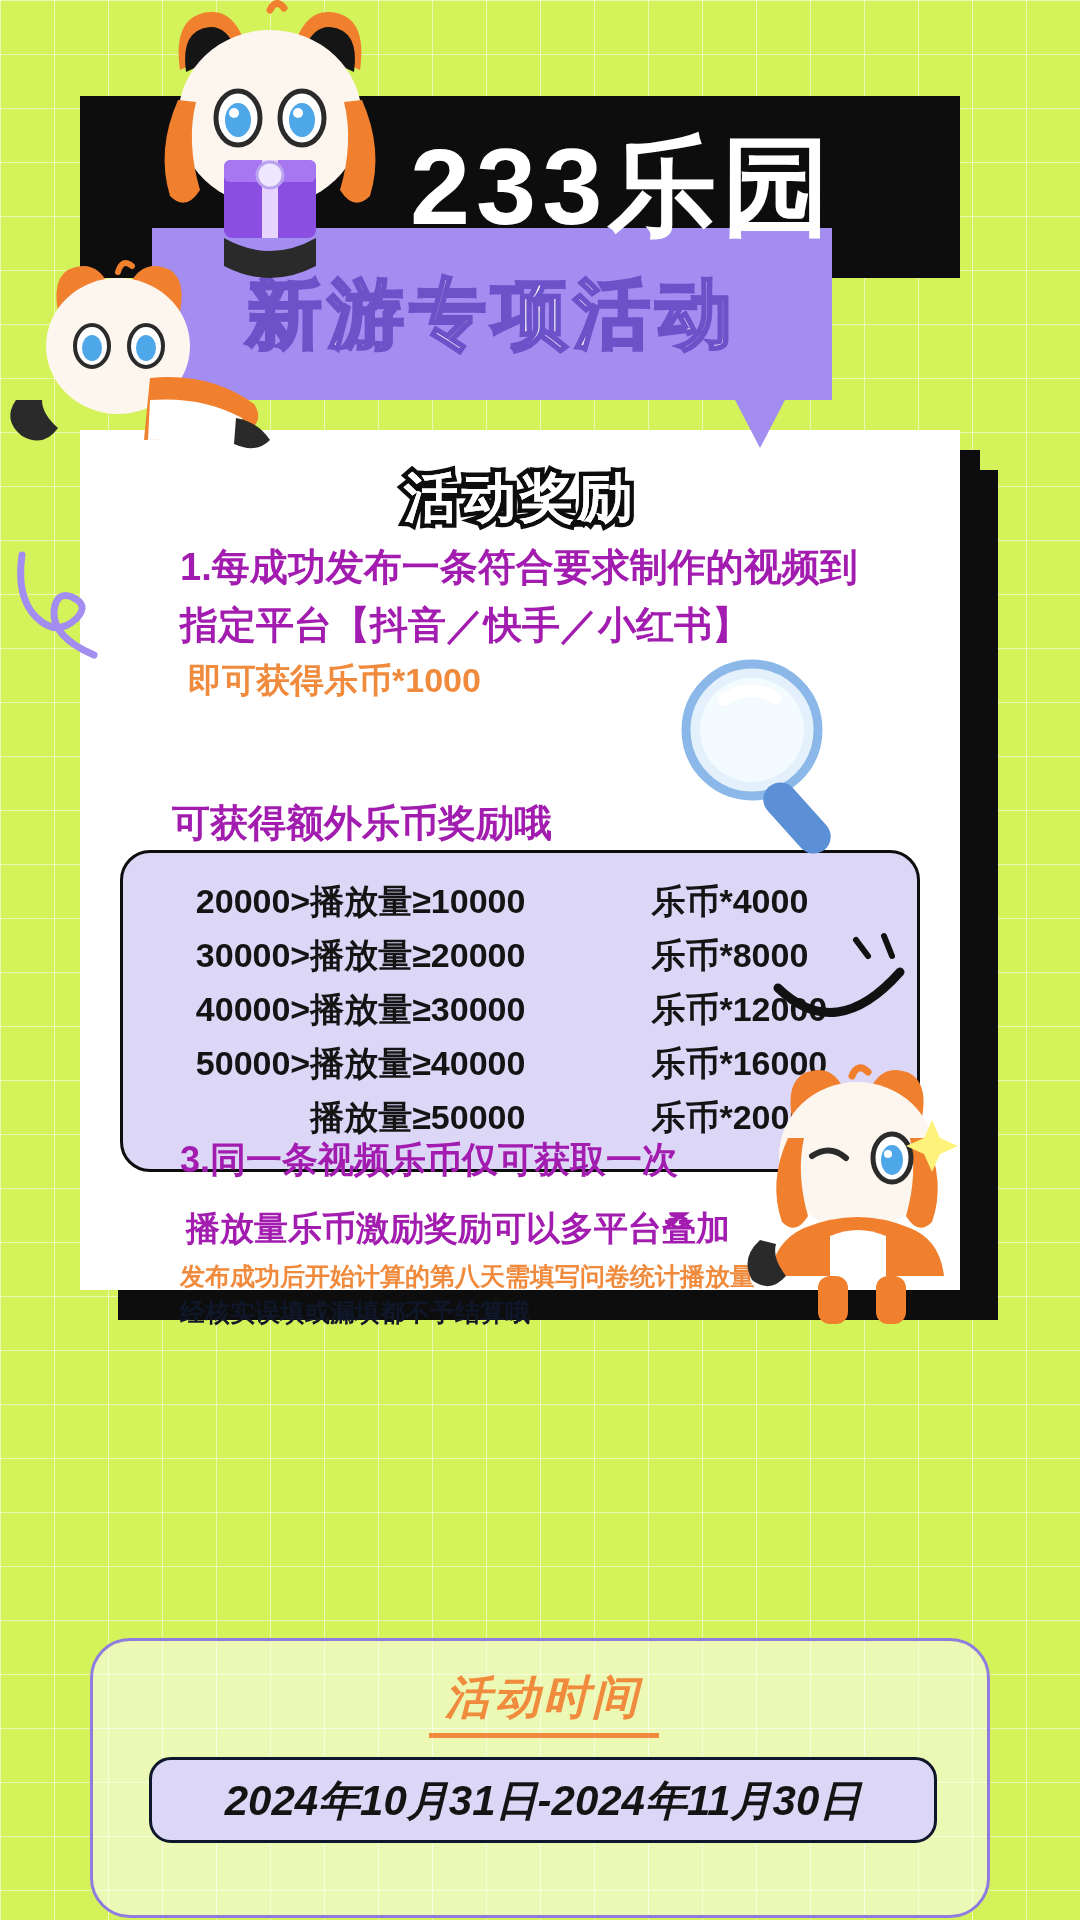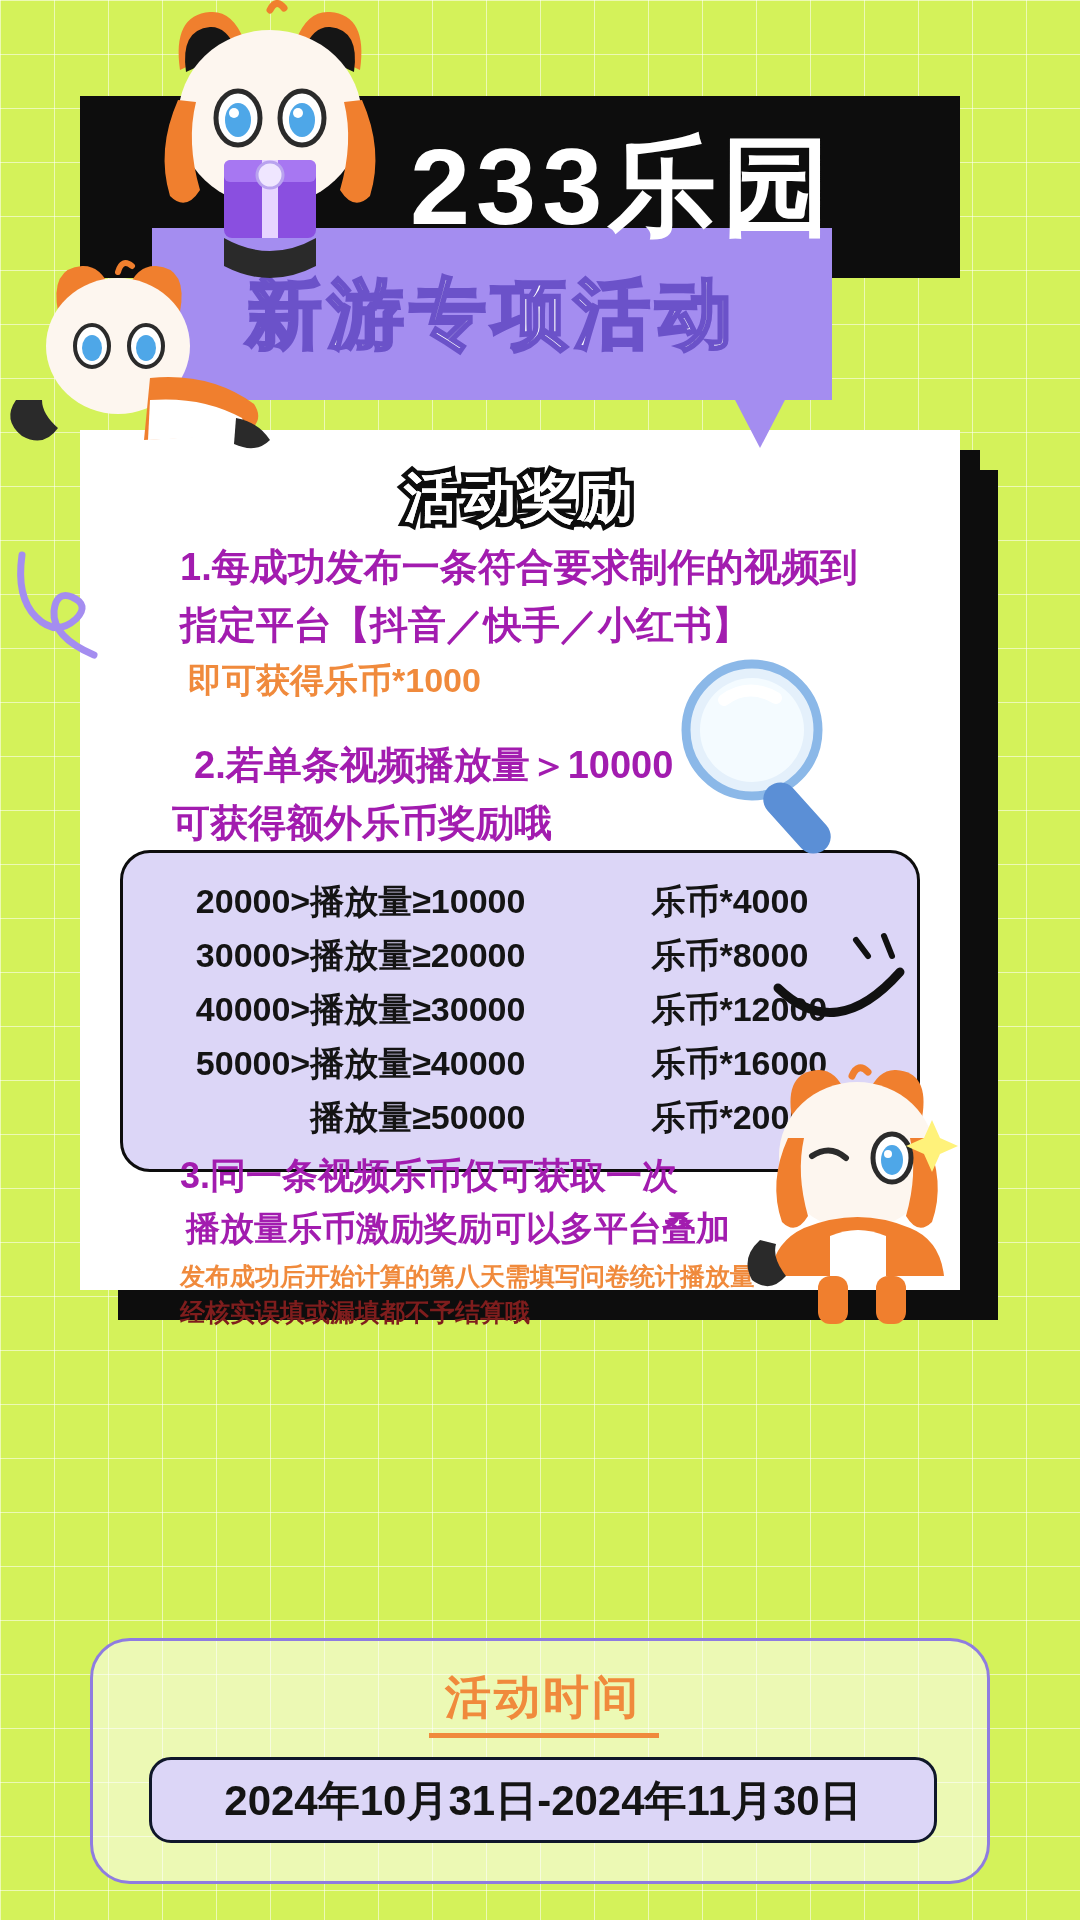--- a/index.html
+++ b/index.html
@@ -122,24 +122,24 @@
   }
 
   .rule { position: absolute; font-weight: 800; color: #a21caf; }
   .rule-1a { left: 100px; top: 112px; font-size: 38px; }
   .rule-1b { left: 100px; top: 170px; font-size: 38px; }
   .rule-1c { left: 100px; top: 228px; font-size: 34px; color: #f08a3c; font-weight: 900; margin-left: 8px; }
 
   .rule-2a { left: 114px; top: 310px; font-size: 38px; }
   .rule-2b { left: 92px; top: 368px; font-size: 38px; }
 
-  .rule-3a { left: 100px; top: 722px; font-size: 36px; }
+  .rule-3a { left: 100px; top: 706px; font-size: 36px; }
   .rule-3b { left: 78px; top: 776px; font-size: 34px; margin-left: 28px; }
   .note-1  { left: 100px; top: 830px; font-size: 25px; color: #f08a3c; font-weight: 800; }
-  .note-2  { left: 100px; top: 866px; font-size: 25px; color: #7f1d1d; font-weight: 800; }
+  .note-2  { left: 100px; top: 866px; font-size: 25px; color: #0f172a; font-weight: 800; }
 
   
   .reward-box {
     position: absolute;
     left: 40px;
     top: 420px;
     width: 800px;
     background: #dcd6f7;
     border: 3px solid #0d0d0d;
     border-radius: 30px;
@@ -169,25 +169,26 @@
     color: #141414;
     white-space: nowrap;
   }
 
   
   .time-card {
     position: absolute;
     left: 90px;
     top: 1638px;
     width: 900px;
-    height: 246px;
+    height: 280px;
     background: rgba(255,255,255,0.55);
     border: 3px solid #8f7ce0;
     border-radius: 40px;
     z-index: 2;
+    font-style: italic;
   }
   .time-title {
     position: absolute;
     left: 0; top: 26px;
     width: 900px;
     text-align: center;
     font-size: 46px;
     font-weight: 900;
     color: #f08a3c;
     letter-spacing: 3px;
@@ -245,21 +246,20 @@
 <div class="card-shadow"></div>
 <div class="main-card">
 
   <div class="section-title">活动奖励</div>
   <div class="section-title-fg">活动奖励</div>
 
   <div class="rule rule-1a">1.每成功发布一条符合要求制作的视频到</div>
   <div class="rule rule-1b">指定平台【抖音／快手／小红书】</div>
   <div class="rule rule-1c">即可获得乐币*1000</div>
 
-  <div class="rule rule-2a">2.若单条视频播放量＞10000</div>
   <div class="rule rule-2b">可获得额外乐币奖励哦</div>
 
   <div class="reward-box" id="reward-table">
       <div class="reward-row">
         <div class="reward-cond">20000&gt;播放量≥10000</div>
         <div class="reward-prize">乐币*4000</div>
       </div>
       <div class="reward-row">
         <div class="reward-cond">30000&gt;播放量≥20000</div>
         <div class="reward-prize">乐币*8000</div>

